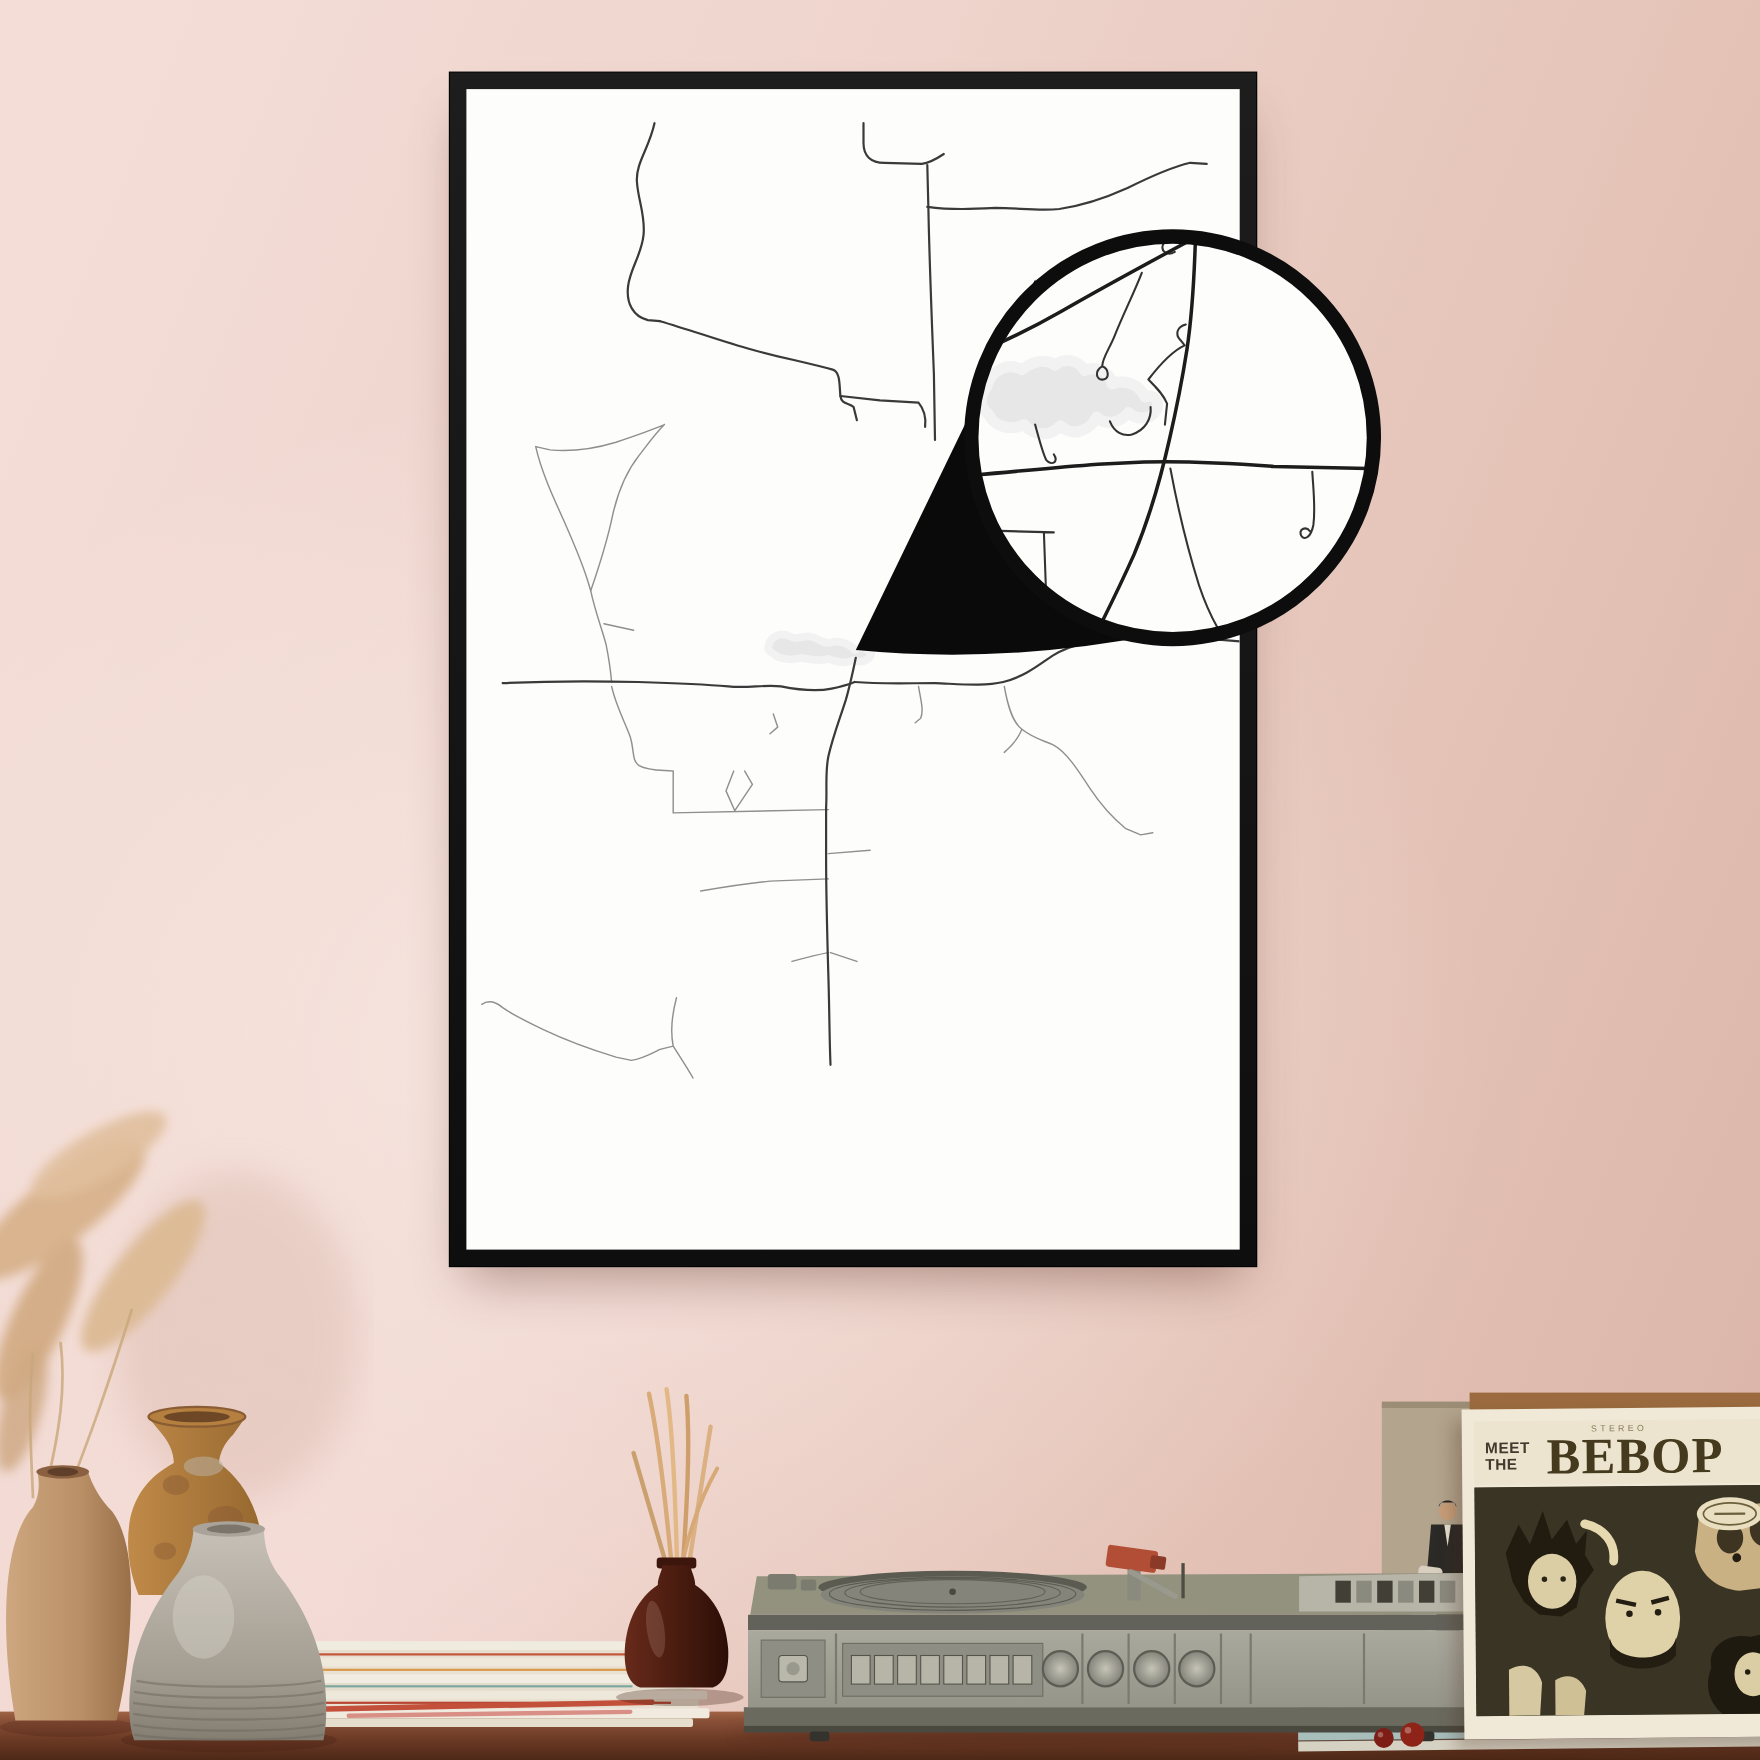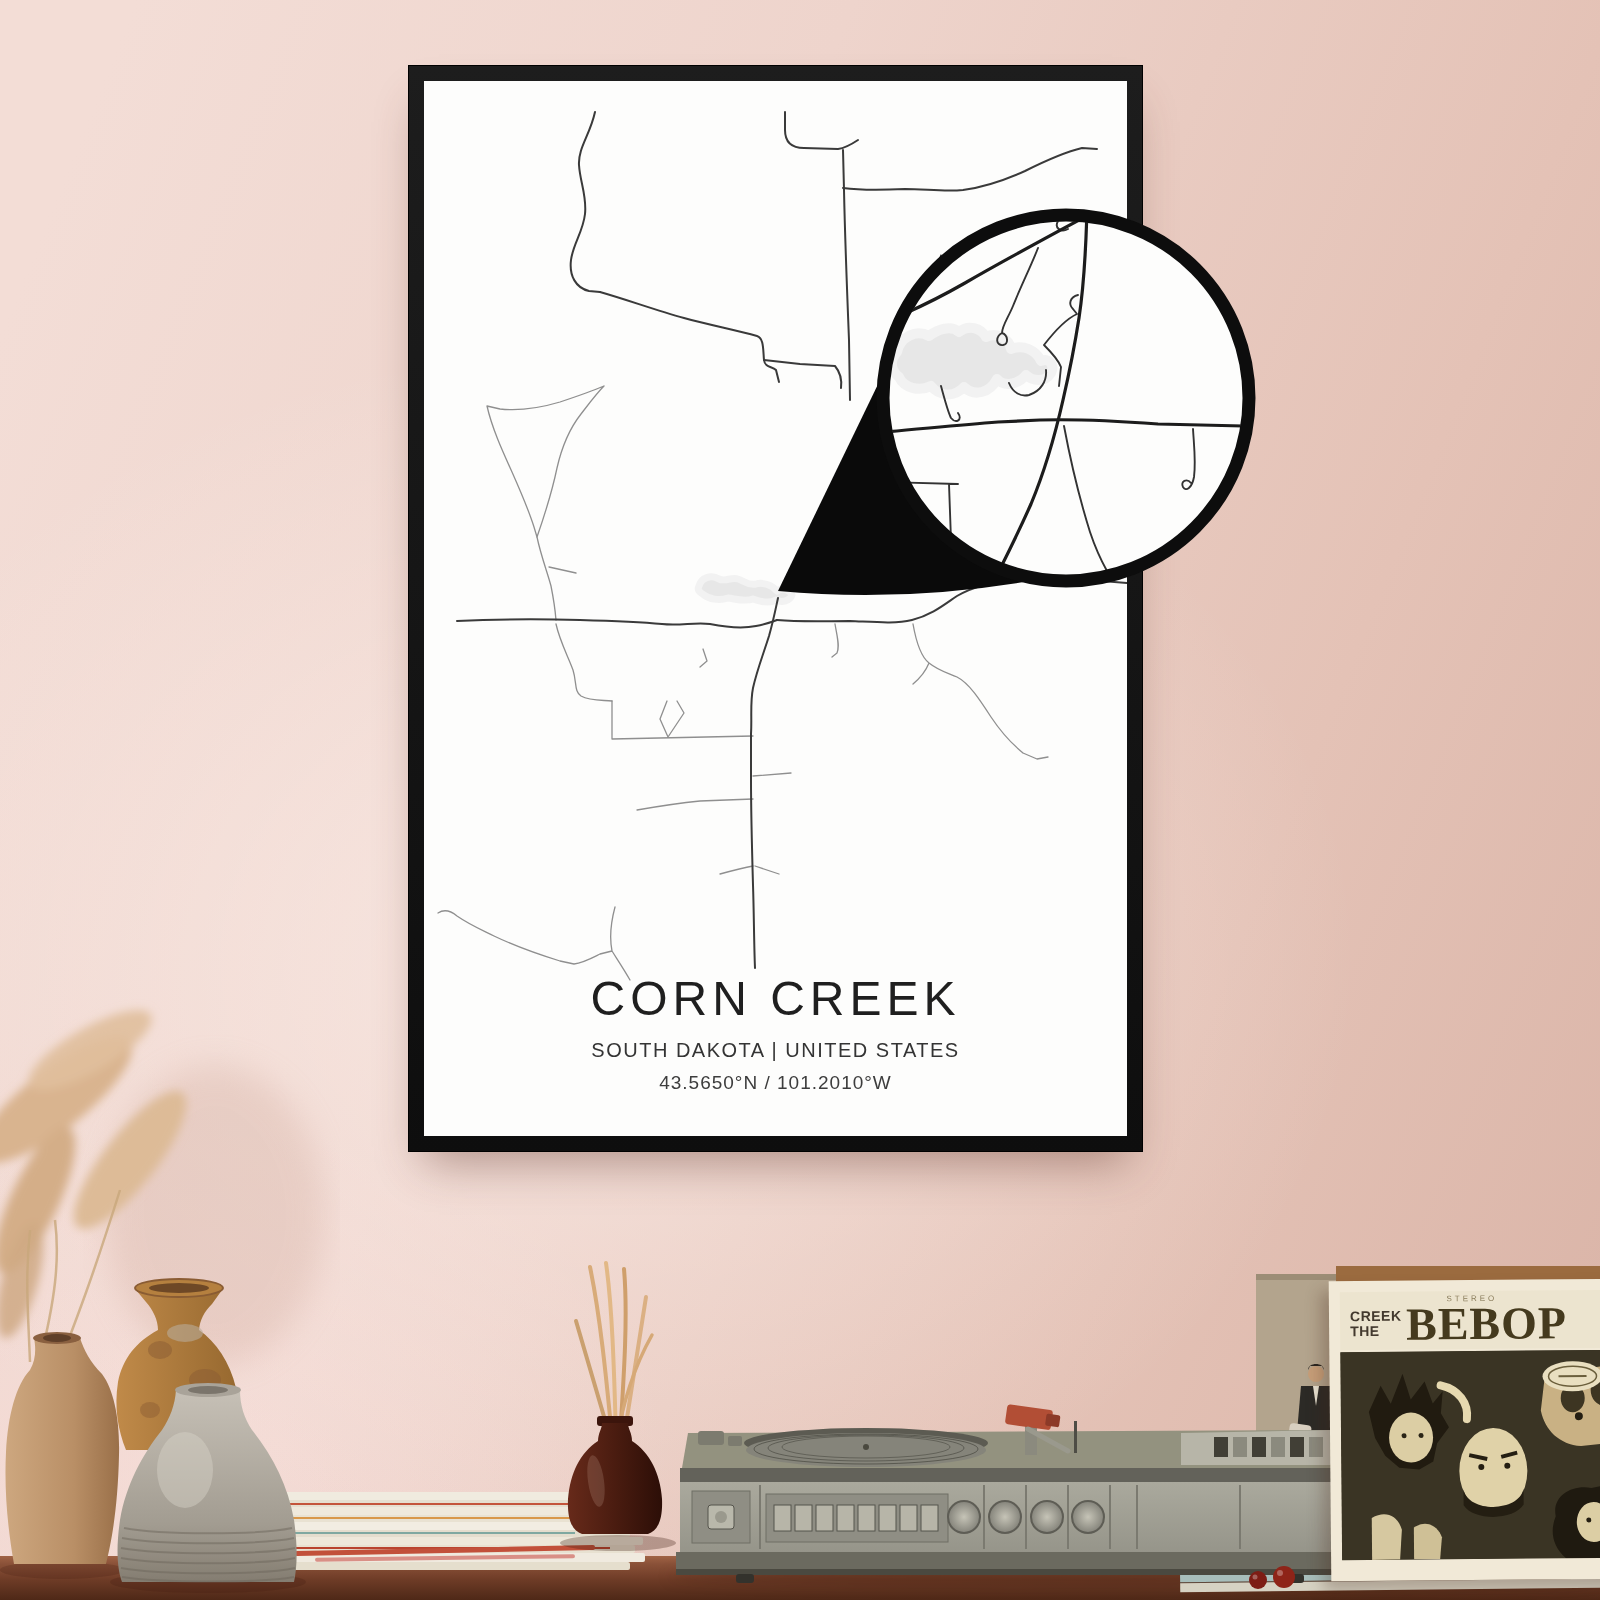--- a/index.html
+++ b/index.html
@@ -103,25 +103,20 @@
             <path d="M777,620 C800,622 825,621 850,621 C875,622 895,624 912,620 C932,615 945,604 957,596 C975,585 1000,580 1030,579 C1060,578 1095,580 1127,583" class="road-major"></path>
             <path d="M843,150 L844,190 C845,240 847,290 849,340 L850,400" class="road-major"></path>
             <path d="M778,598 C775,612 773,622 769,636 C763,655 757,670 753,688 C750,703 752,718 751,734 L751,780 C751,815 752,850 753,885 C754,915 754,945 755,968" class="road-major"></path>
             <path d="M595,112 C590,135 578,148 579,165 C580,182 587,196 585,214 C583,232 573,244 571,260 C569,276 576,288 589,291 L600,292" class="road-major"></path>
             <path d="M600,292 C628,300 655,310 684,318 C710,325 735,330 757,336 C764,338 763,350 764,360 C765,368 772,366 776,370 L779,382" class="road-major"></path>
             <path d="M764,360 L800,364 835,366 M835,366 C840,372 842,380 841,388" class="road-major"></path>
             <path d="M785,112 L785,130 C785,142 792,148 804,148 L838,149 M838,149 C846,148 852,144 858,140" class="road-major"></path>
             <path d="M843,188 C865,191 885,190 905,189 C925,189 945,192 963,190 C985,187 1005,180 1025,171 C1045,161 1065,152 1082,148 L1097,149" class="road-major"></path>
           </g>
       </svg>
-      <div class="poster-text">
-        <div class="p-title">CORN CREEK</div>
-        <div class="p-sub">SOUTH DAKOTA | UNITED STATES</div>
-        <div class="p-coords">43.5650°N / 101.2010°W</div>
-      </div>
     </div>
   </div>
 
   <svg class="callout-svg" viewBox="0 0 1600 1600">
     <defs>
       <clipPath id="lensClip">
           <circle cx="1066" cy="398" r="177"></circle>
         </clipPath>
     </defs>
     <path class="fold" d="M778,591 Q915,604 1057,576 L941,254 Z"></path>
@@ -333,21 +328,21 @@
     <rect x="0" y="159" width="668" height="20" fill="#6b6a5f"></rect>
     <rect x="0" y="176" width="668" height="6" fill="#4a4940"></rect>
     <rect x="60" y="181" width="18" height="9" rx="3" fill="#33322c"></rect>
       <rect x="610" y="181" width="18" height="9" rx="3" fill="#33322c"></rect>
   </svg>
 
   <div class="abs front-album">
     <div class="album-band">
       <div class="stereo-line">STEREO</div>
       <div class="meet-col">
-        <div>CREEK</div>
+        <div>MEET</div>
         <div>THE</div>
       </div>
       <div class="bebop">BEBOP</div>
     </div>
     <div class="album-art">
       <svg width="278" height="208" viewBox="0 0 278 208">
         <rect x="0" y="0" width="278" height="208" fill="#3a3424"></rect>
         <g>
           <path d="M28,60 L40,34 50,52 62,22 70,48 84,30 92,52 102,40 100,62 108,76 96,92 92,110 78,118 58,116 44,104 34,86 Z" fill="#211b10"></path>
           <ellipse cx="70" cy="86" rx="22" ry="25" fill="#dccea4"></ellipse>

